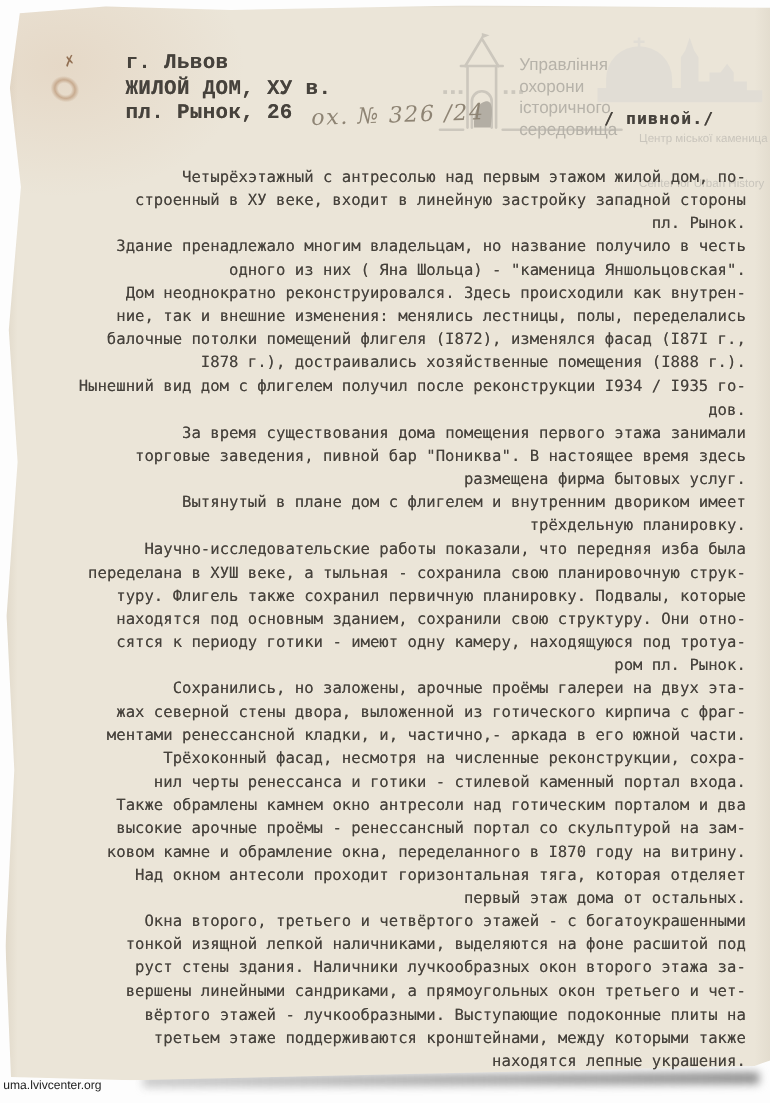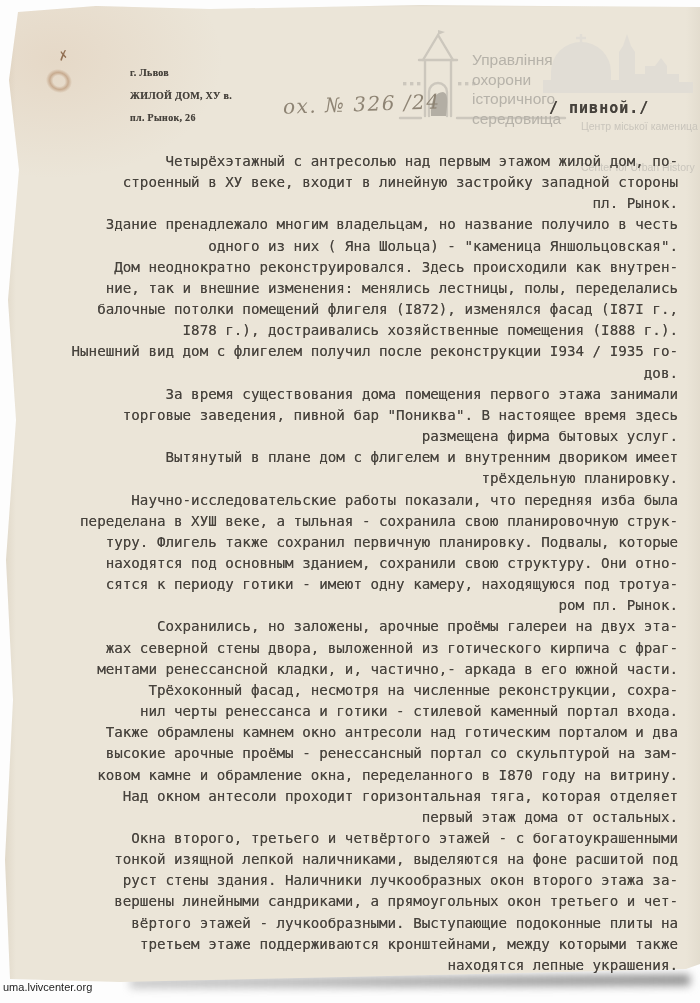--- a/index.html
+++ b/index.html
@@ -33,22 +33,22 @@
 
   
   .wm{position:absolute;pointer-events:none;}
   .wm-office-caption{left:472px;top:50px;font-family:Liberation Sans, sans-serif;
     font-size:15.5px;line-height:19.7px;color:var(--watermark,#b6b2a9);white-space:pre;}
   .wm-city-caption{left:581px;top:93px;font-family:"Liberation Sans","DejaVu Sans",sans-serif;
     font-size:10.5px;line-height:13.5px;color:var(--watermark-light,#c9c5bc);white-space:pre;}
 
   
   .typed{color:var(--ink,#46423c);text-shadow:0 0 0.6px rgba(70,65,60,0.65);}
-  .doc-header{position:absolute;left:114px;top:46px;margin:16px;font-family:Liberation Serif, serif;
-    font-size:10px;line-height:22.6px;font-weight:bold;letter-spacing:0.3px;white-space:pre;}
+  .doc-header{position:absolute;left:114px;top:46px;margin:0;font-family:Liberation Mono, monospace;
+    font-size:19px;line-height:22.6px;font-weight:bold;letter-spacing:0.3px;white-space:pre;}
   .doc-body{position:absolute;left:63px;top:151px;margin:0;font-family:"DejaVu Sans Mono",monospace;
     font-size:14.2px;line-height:21.15px;white-space:pre;text-align:right;}
   .typed-note{position:absolute;left:549px;top:99px;font-size:15px;font-weight:bold;
     letter-spacing:1px;white-space:pre;}
 
   
   .handwritten{position:absolute;left:283px;top:92px;font-family:"DejaVu Serif",serif;
     font-style:italic;font-size:20px;letter-spacing:1.5px;color:var(--handwriting,#8e8474);
     transform:rotate(-2deg);white-space:pre;}
 

